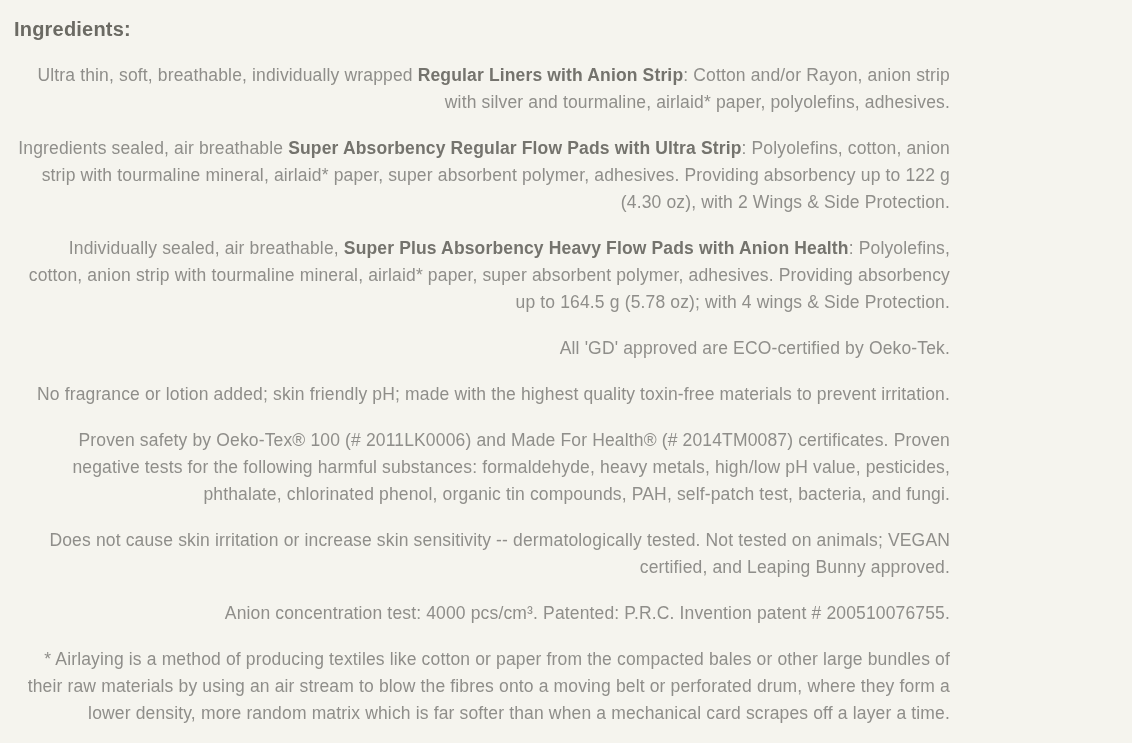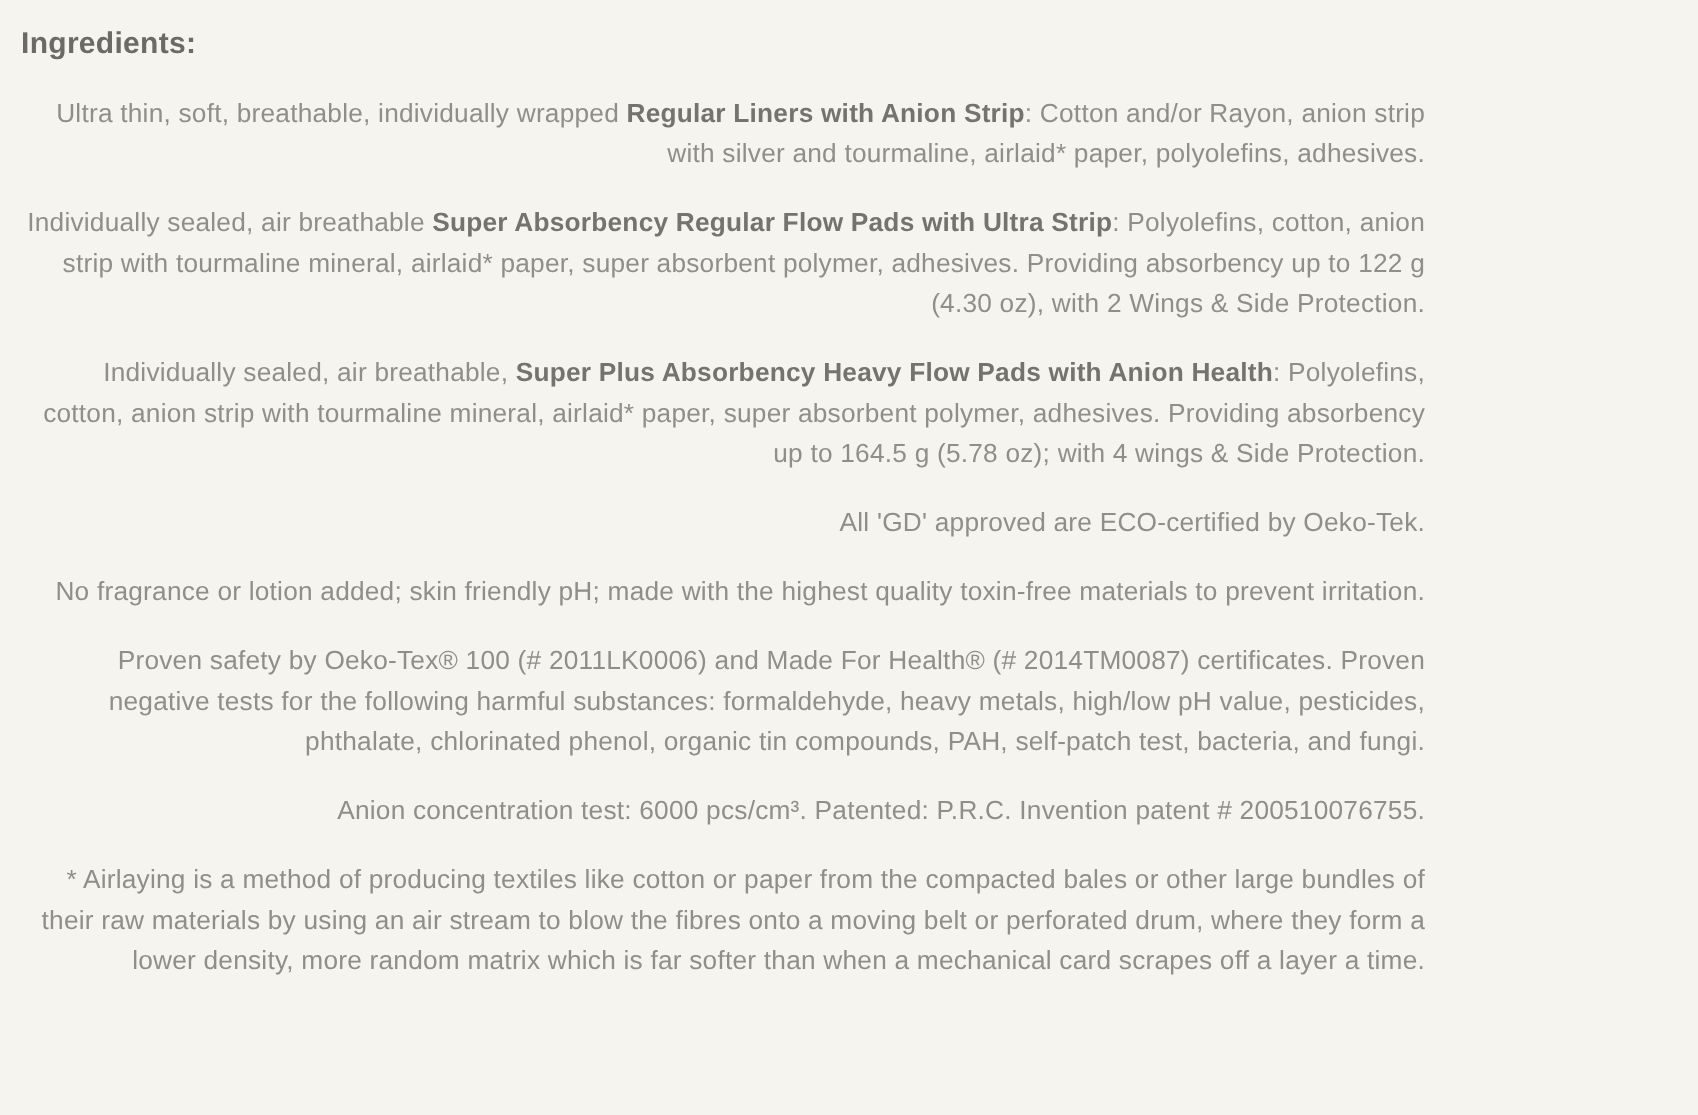--- a/index.html
+++ b/index.html
@@ -44,27 +44,28 @@
   }
 </style>
 </head>
 <body>
 
 <div class="content">
   <h2 class="heading">Ingredients:</h2>
 
   <p class="para"><span>Ultra thin, soft, breathable, individually wrapped </span><strong class="b">Regular Liners with Anion Strip</strong><span>: Cotton and/or Rayon, anion strip with silver and tourmaline, airlaid* paper, polyolefins, adhesives.</span></p>
 
-  <p class="para"><span>Individually sealed, air breathable </span><strong class="b">Super Absorbency Regular Flow Pads with Ultra Strip</strong><span>: Polyolefins, cotton, anion strip with tourmaline mineral, airlaid* paper, super absorbent polymer, adhesives. Providing absorbency up to 122 g (4.30 oz), with 2 Wings &amp; Side Protection.</span></p>
+  <p class="para"><span>Ingredients sealed, air breathable </span><strong class="b">Super Absorbency Regular Flow Pads with Ultra Strip</strong><span>: Polyolefins, cotton, anion strip with tourmaline mineral, airlaid* paper, super absorbent polymer, adhesives. Providing absorbency up to 122 g (4.30 oz), with 2 Wings &amp; Side Protection.</span></p>
 
   <p class="para"><span>Individually sealed, air breathable, </span><strong class="b">Super Plus Absorbency Heavy Flow Pads with Anion Health</strong><span>: Polyolefins, cotton, anion strip with tourmaline mineral, airlaid* paper, super absorbent polymer, adhesives. Providing absorbency up to 164.5 g (5.78 oz); with 4 wings &amp; Side Protection.</span></p>
 
   <p class="para"><span>All 'GD' approved are ECO-certified by Oeko-Tek.</span></p>
 
   <p class="para"><span>No fragrance or lotion added; skin friendly pH; made with the highest quality toxin-free materials to prevent irritation.</span></p>
 
   <p class="para"><span>Proven safety by Oeko-Tex® 100 (# 2011LK0006) and Made For Health® (# 2014TM0087) certificates. Proven negative tests for the following harmful substances: formaldehyde, heavy metals, high/low pH value, pesticides, phthalate, chlorinated phenol, organic tin compounds, PAH, self-patch test, bacteria, and fungi.</span></p>
 
+  <p class="para"><span>Does not cause skin irritation or increase skin sensitivity -- dermatologically tested. Not tested on animals; VEGAN certified, and Leaping Bunny approved.</span></p>
 
-  <p class="para"><span>Anion concentration test: 6000 pcs/cm³. Patented: P.R.C. Invention patent # 200510076755.</span></p>
+  <p class="para"><span>Anion concentration test: 4000 pcs/cm³. Patented: P.R.C. Invention patent # 200510076755.</span></p>
 
   <p class="para"><span>* Airlaying is a method of producing textiles like cotton or paper from the compacted bales or other large bundles of their raw materials by using an air stream to blow the fibres onto a moving belt or perforated drum, where they form a lower density, more random matrix which is far softer than when a mechanical card scrapes off a layer a time.</span></p>
 </div>
 
 </body></html>

